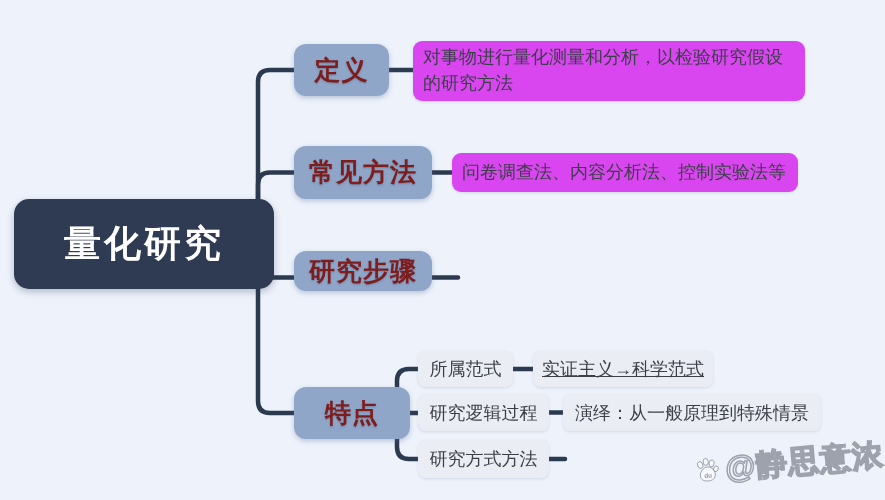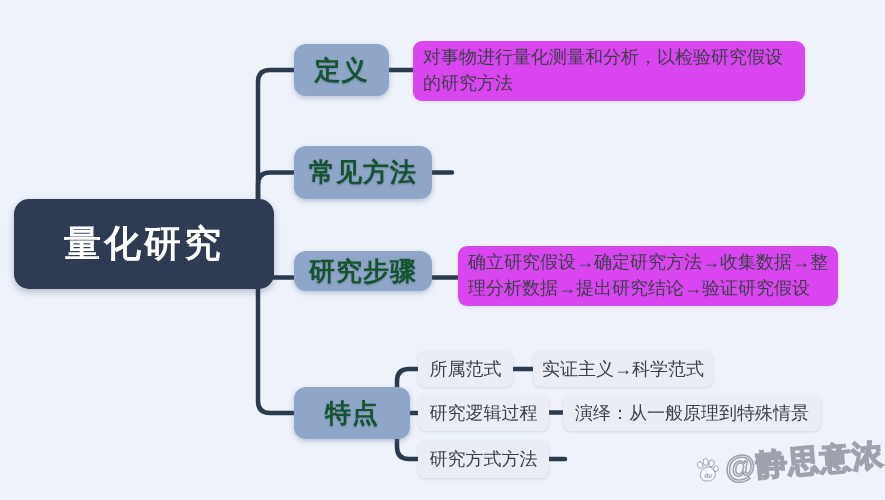--- a/index.html
+++ b/index.html
@@ -9,21 +9,21 @@
     font-family:"Liberation Sans","DejaVu Sans",sans-serif;
   }
   .connectors { position:absolute; left:0; top:0; width:885px; height:500px; }
   .node { position:absolute; display:flex; align-items:center; justify-content:center; box-sizing:border-box; }
   .root {
     background:#2e3b52; color:#ffffff; font-weight:bold; font-size:37px;
     letter-spacing:3px; border-radius:15px;
     box-shadow:0 3px 7px rgba(40,55,80,.28);
   }
   .branch {
-    background:#8fa6c9; color:#14532d; font-weight:bold; font-size:26px;
+    background:#8fa6c9; color:#7f1d1d; font-weight:bold; font-size:26px;
     letter-spacing:1px; border-radius:12px;
     text-shadow:0 1px 2px rgba(70,90,125,.45);
     box-shadow:0 2px 5px rgba(90,110,150,.35);
   }
   .detail {
     background:#d946ef; color:#3b3f48; font-size:18px; line-height:1.42;
     border-radius:9px; padding:4px 10px; justify-content:flex-start;
     text-align:left; box-shadow:0 1px 3px rgba(120,130,150,.22);
   }
   .sublabel {
@@ -70,28 +70,28 @@
       <path d="M549 459 H565"></path>
     </g>
   </svg>
 
   <div class="node root" style="left:14px; top:199px; width:260px; height:90px;">量化研究</div>
 
   <div class="node branch" style="left:294px; top:44px; width:95px; height:52px;">定义</div>
   <div class="node detail" style="left:413px; top:41px; width:392px; height:60px;">对事物进行量化测量和分析，以检验研究假设的研究方法</div>
 
   <div class="node branch" style="left:294px; top:146px; width:138px; height:53px;">常见方法</div>
+  <div class="node detail" style="left:452px; top:153px; width:346px; height:39px;">问卷调查法、内容分析法、控制实验法等</div>
 
   <div class="node branch" style="left:294px; top:251px; width:138px; height:40px;">研究步骤</div>
-  <div class="node detail" style="left:458px; top:246px; width:380px; height:60px;">确立研究假设→确定研究方法→收集数据→整理分析数据→提出研究结论→验证研究假设</div>
 
   <div class="node branch" style="left:294px; top:387px; width:116px; height:52px;">特点</div>
 
   <div class="node sublabel" style="left:418px; top:351px; width:95px; height:36px;text-align:center;">所属范式</div>
-  <div class="node sublabel" style="left:533px; top:351px; width:180px; height:36px;">实证主义→科学范式</div>
+  <div class="node sublabel" style="left:533px; top:351px; width:180px; height:36px;text-decoration:underline;">实证主义→科学范式</div>
 
   <div class="node sublabel" style="left:418px; top:394px; width:131px; height:37px;">研究逻辑过程</div>
   <div class="node sublabel" style="left:563px; top:394px; width:258px; height:37px;">演绎：从一般原理到特殊情景</div>
 
   <div class="node sublabel" style="left:418px; top:440px; width:131px; height:38px;">研究方式方法</div>
 
   <div class="watermark">
     <svg width="42" height="42" viewBox="0 0 42 42">
       <g fill="rgba(255,255,255,.55)" stroke="rgba(128,134,146,.8)" stroke-width="1.4">
         <ellipse cx="10" cy="12" rx="4" ry="5.5" transform="rotate(-18 10 12)"></ellipse>

